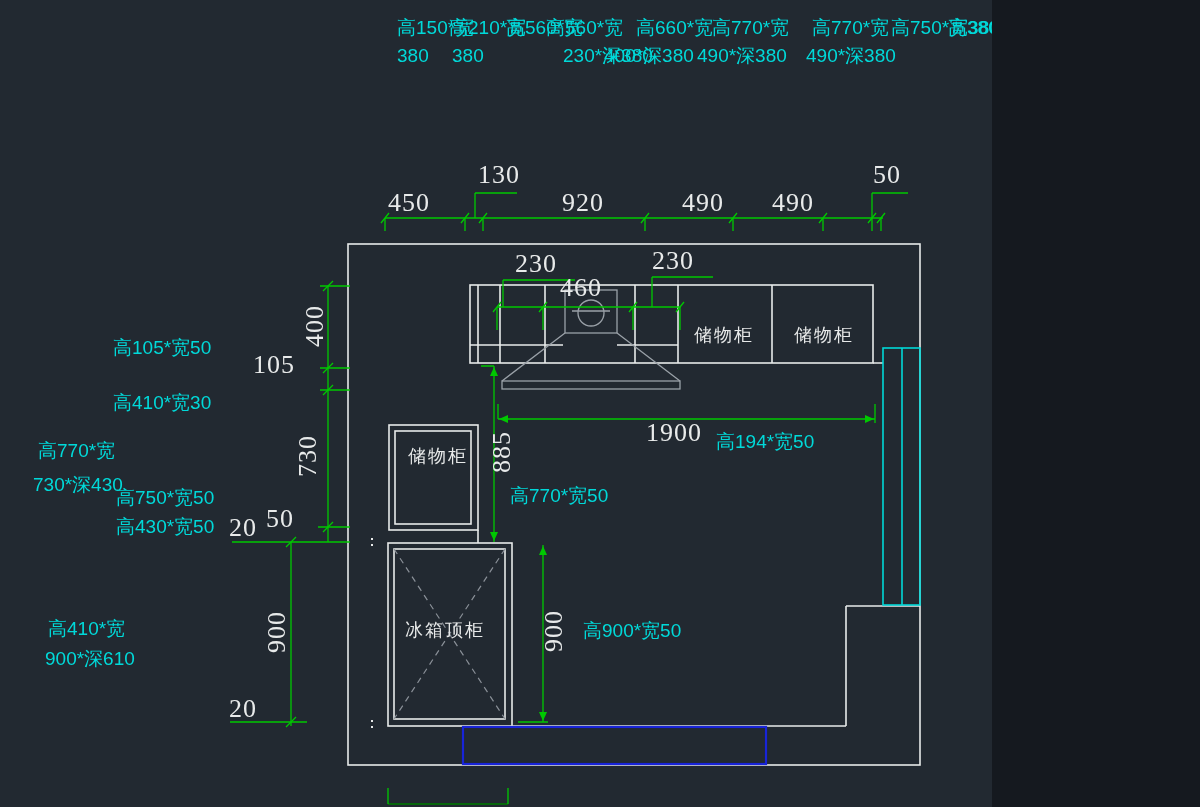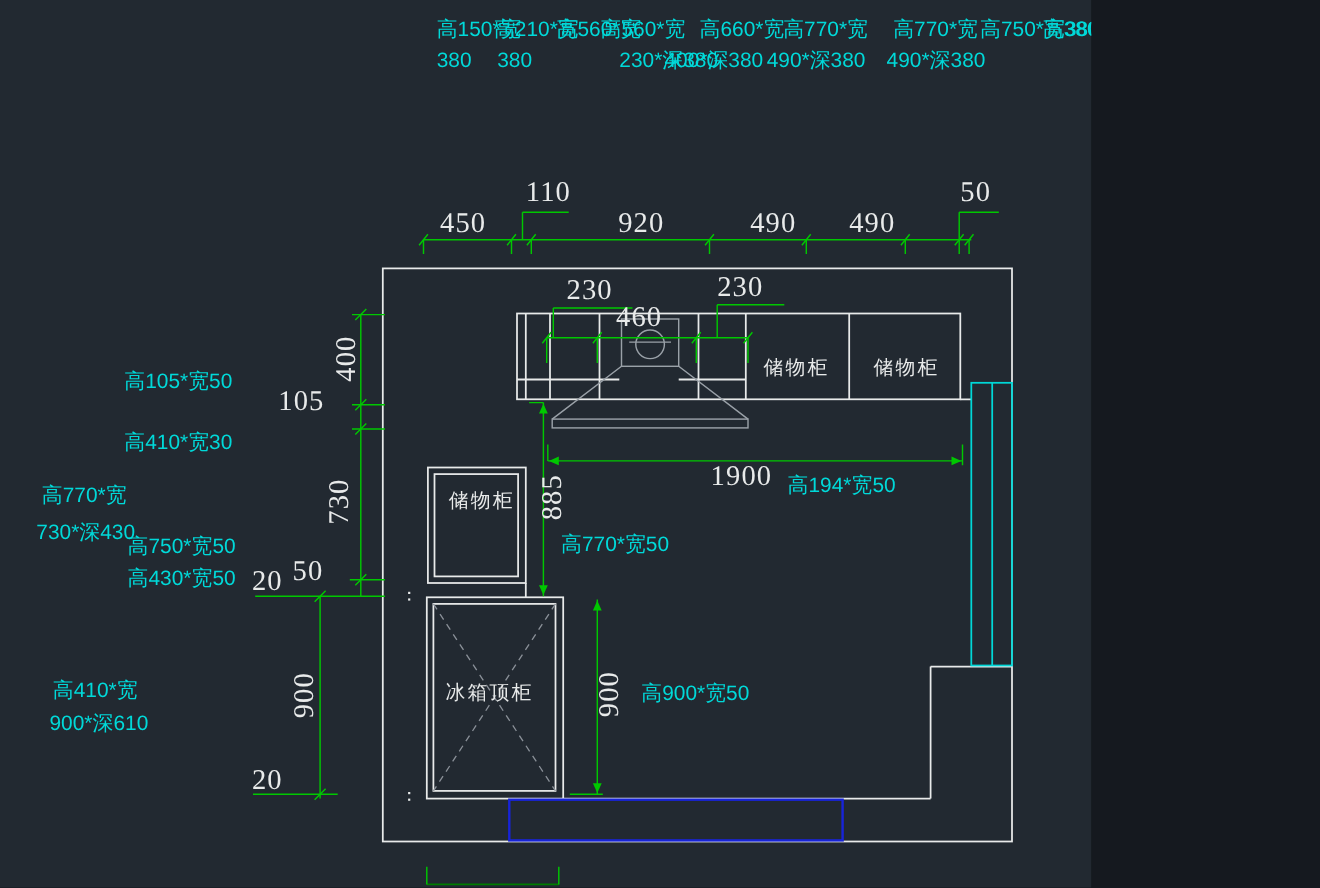--- a/index.html
+++ b/index.html
@@ -140,22 +140,22 @@
       <span class="lb spec" style="left: 113px; top: 393px;">高410*宽30</span>
       <span class="lb spec" style="left: 38px; top: 441px;">高770*宽</span>
       <span class="lb spec" style="left: 33px; top: 475px;">730*深430</span>
       <span class="lb spec" style="left: 116px; top: 488px;">高750*宽50</span>
       <span class="lb spec" style="left: 116px; top: 517px;">高430*宽50</span>
       <span class="lb spec" style="left: 48px; top: 619px;">高410*宽</span>
       <span class="lb spec" style="left: 45px; top: 649px;">900*深610</span>
       <span class="lb spec" style="left: 510px; top: 486px; text-align: center;">高770*宽50</span>
       <span class="lb spec" style="left: 716px; top: 432px;">高194*宽50</span>
       <span class="lb spec" style="left: 583px; top: 621px;">高900*宽50</span>
-      <span class="lb dim" style="left: 400px; top: 190px;">450</span>
-      <span class="lb dim" style="left: 478px; top: 162px;">110</span>
+      <span class="lb dim" style="left: 388px; top: 190px;">450</span>
+      <span class="lb dim" style="left: 478px; top: 162px;">130</span>
       <span class="lb dim" style="left: 562px; top: 190px;">920</span>
       <span class="lb dim" style="left: 682px; top: 190px;">490</span>
       <span class="lb dim" style="left: 772px; top: 190px;">490</span>
       <span class="lb dim" style="left: 873px; top: 162px;">50</span>
       <span class="lb dim" style="left: 515px; top: 251px;">230</span>
       <span class="lb dim" style="left: 560px; top: 275px;">460</span>
       <span class="lb dim" style="left: 652px; top: 248px;">230</span>
       <span class="lb dim" style="left: 253px; top: 352px;">105</span>
       <span class="lb dim rot" style="left: 315px; top: 326px;">400</span>
       <span class="lb dim rot" style="left: 308px; top: 456px;">730</span>

